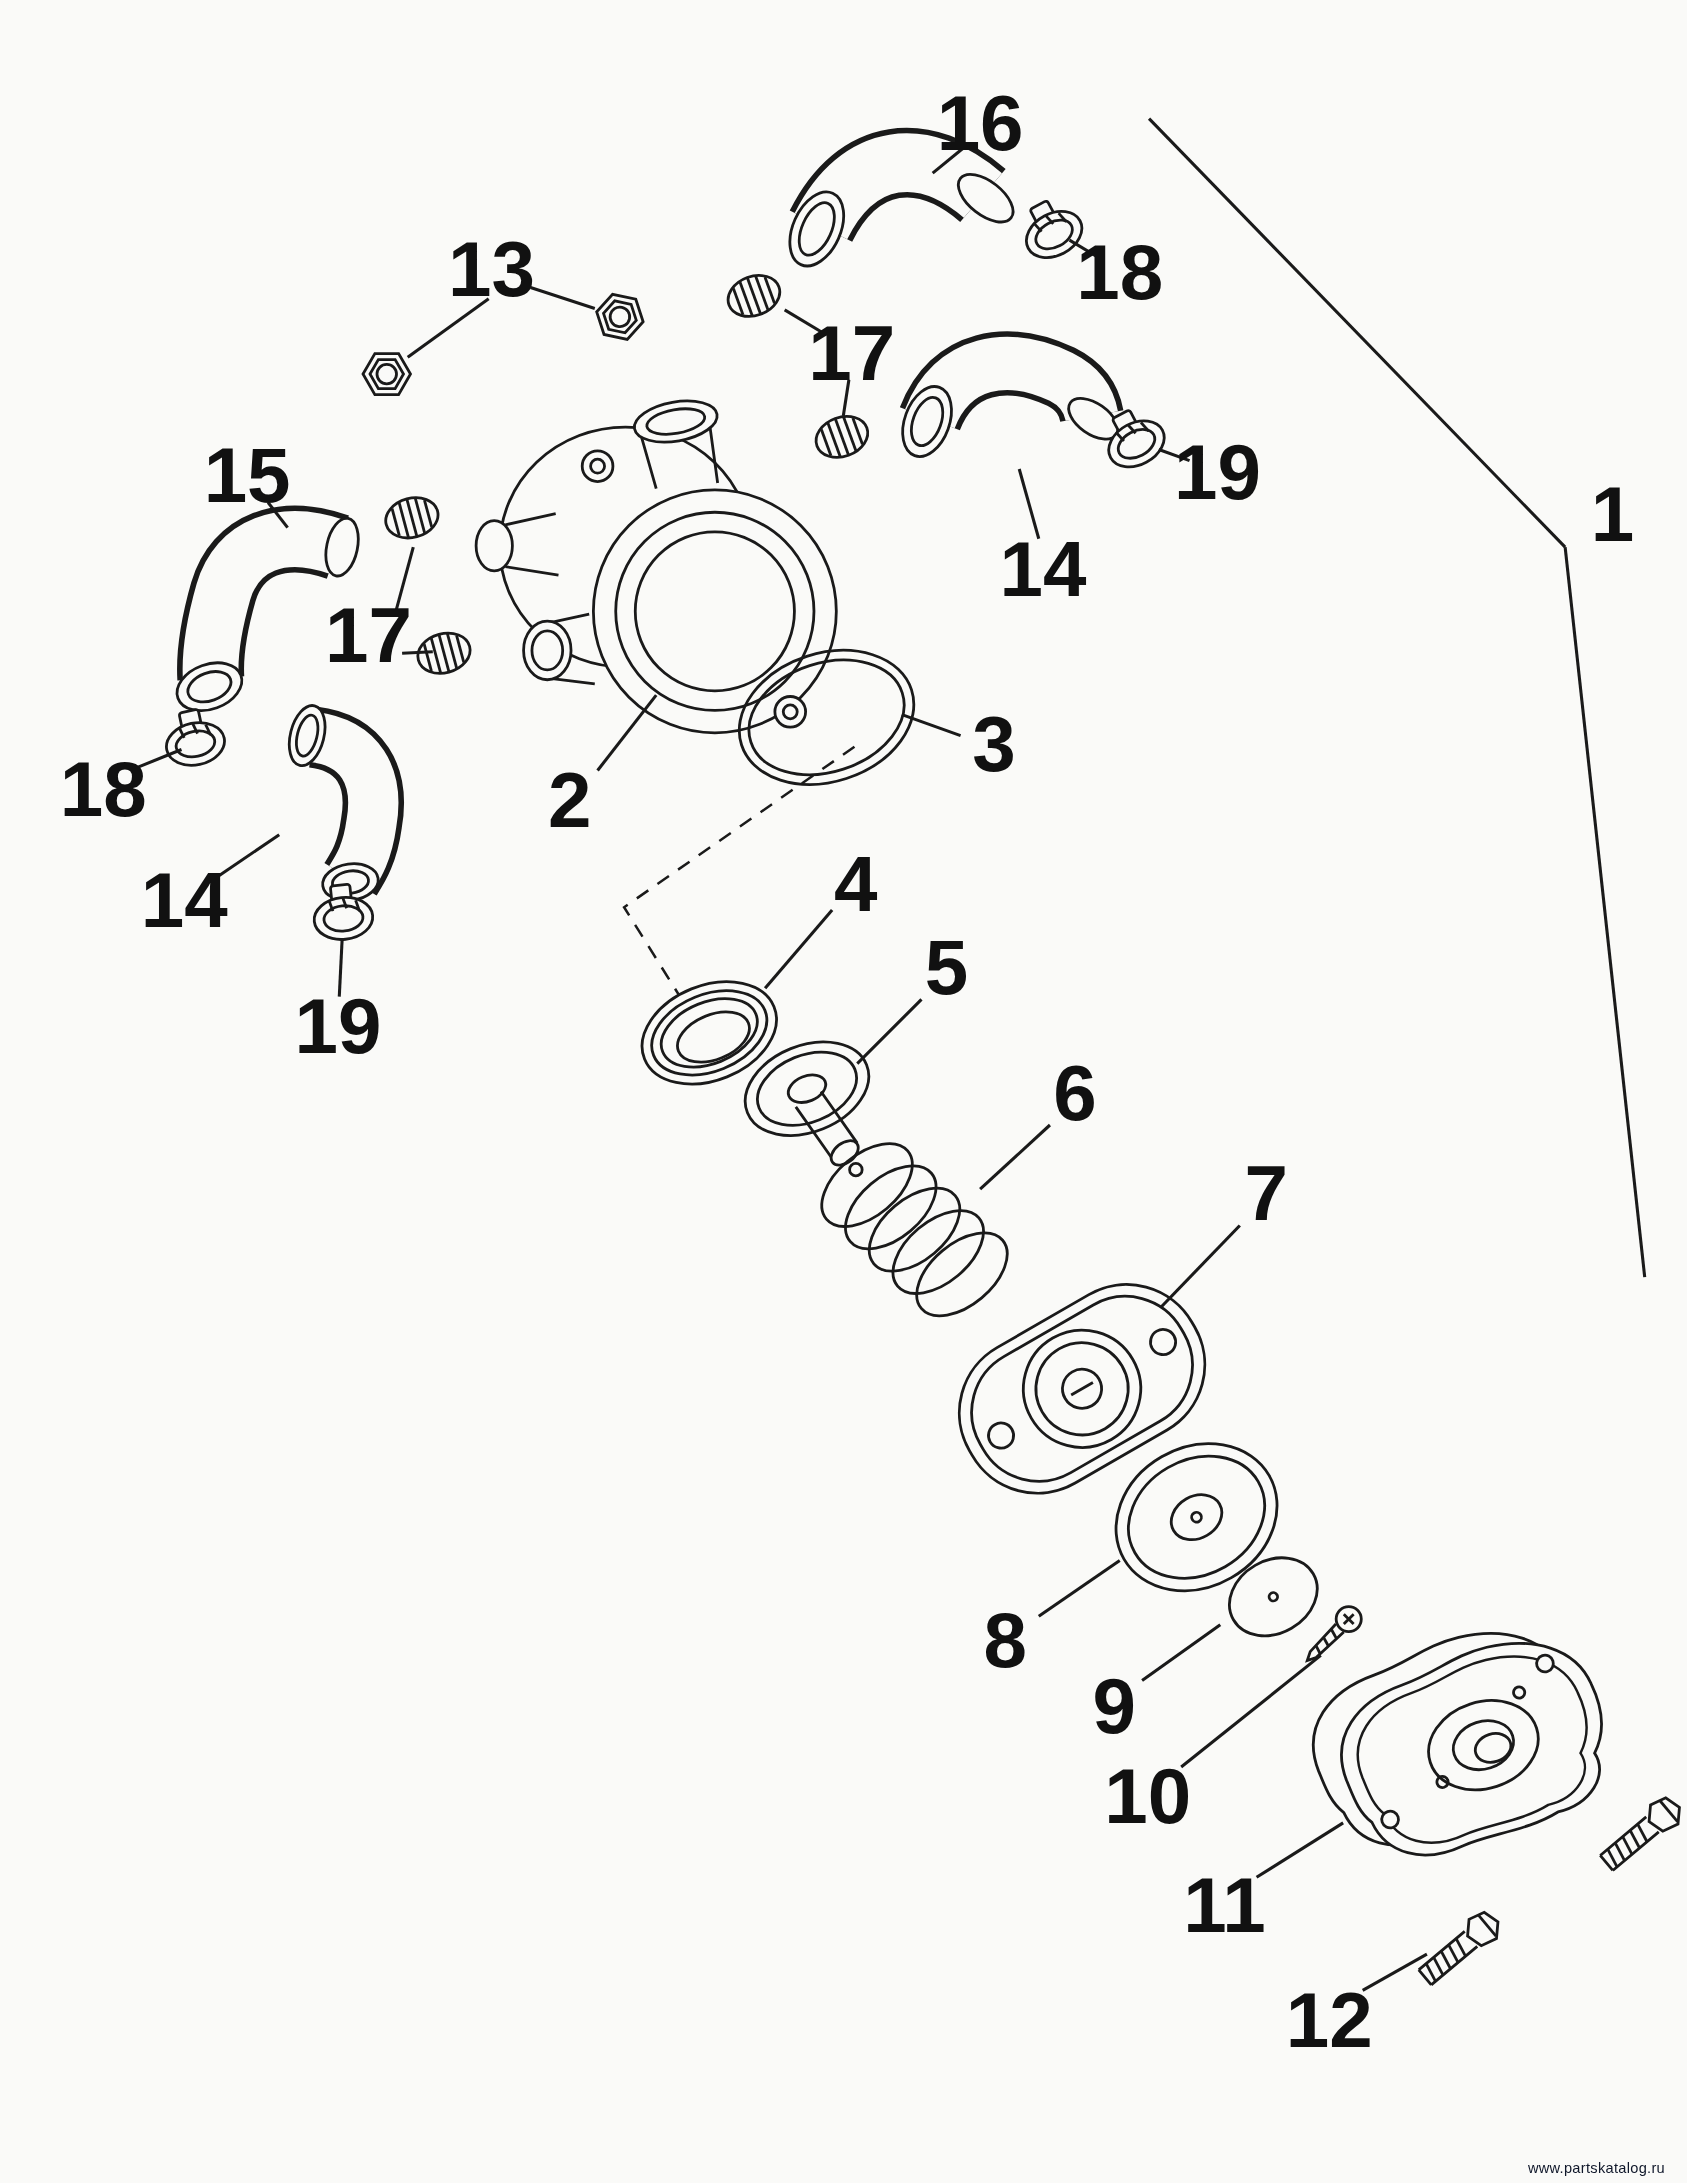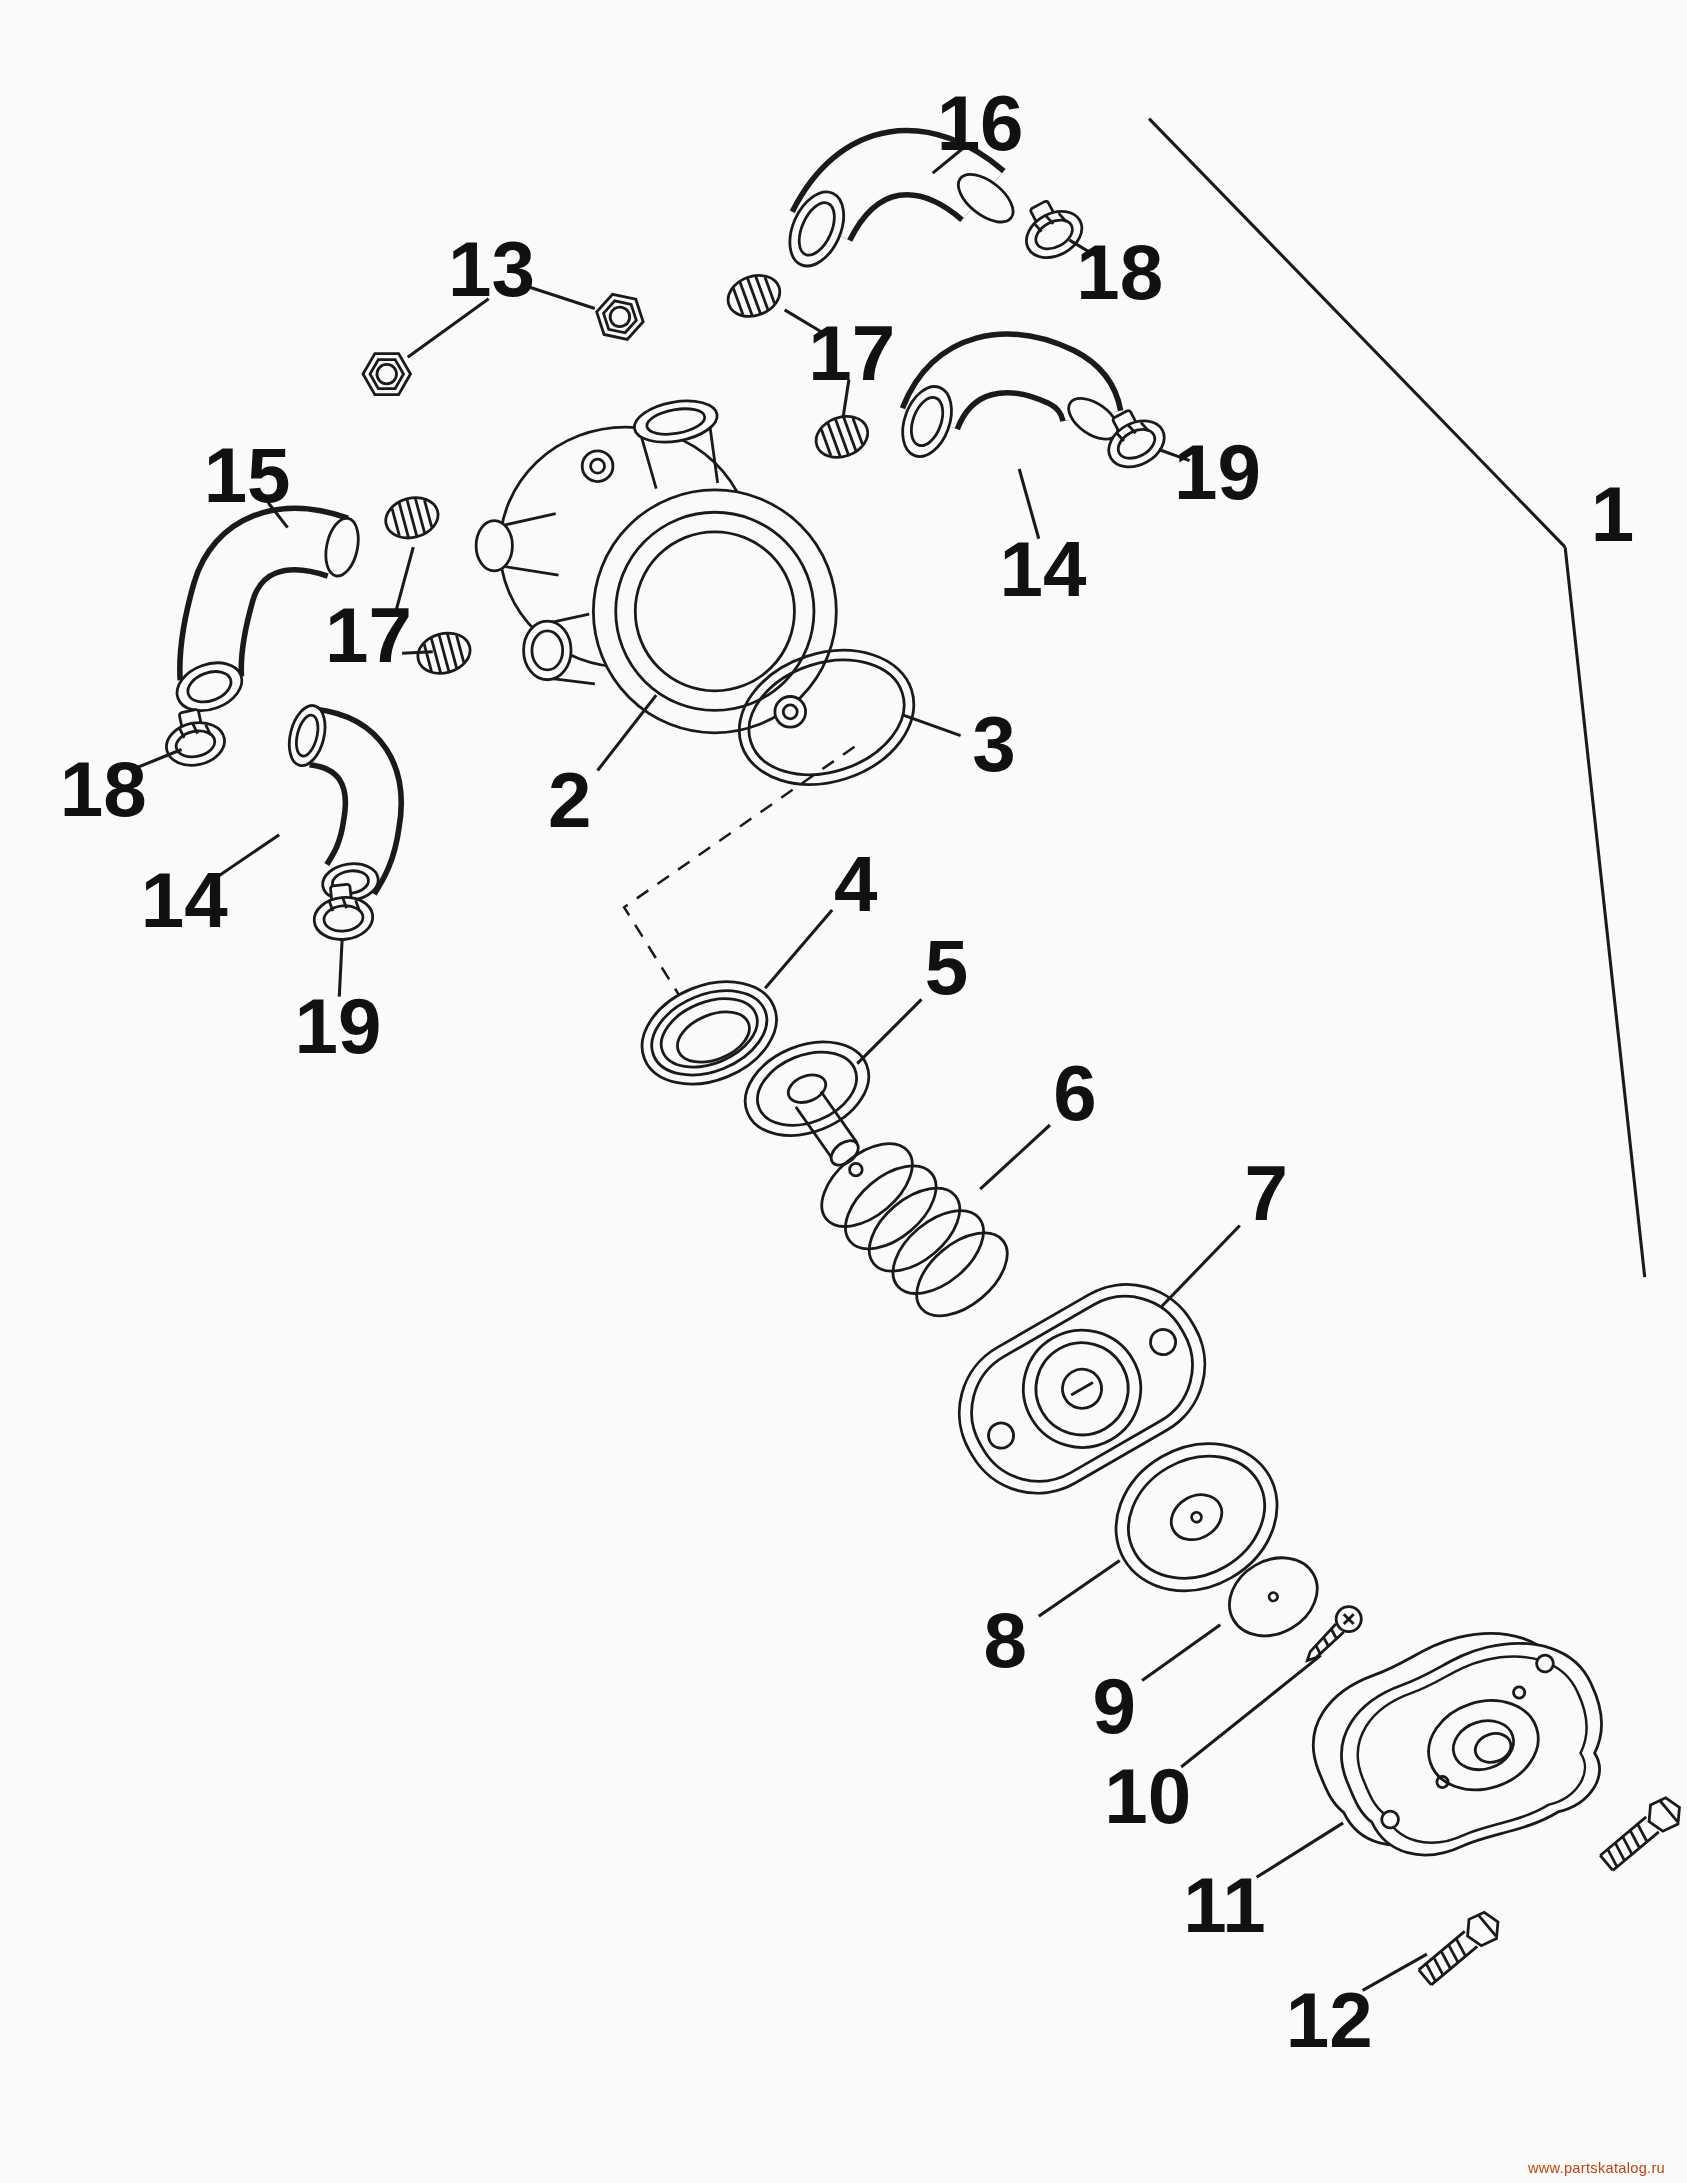--- a/index.html
+++ b/index.html
@@ -15,21 +15,21 @@
     font-family:"Liberation Sans", sans-serif;
     font-weight:700;
     font-size:56px;
     fill:#111111;
   }
   .leader{stroke:#1a1a1a;stroke-width:2.2;fill:none;}
   .watermark{
     position:absolute;
     right:23px;bottom:7.3px;
     font-size:14.6px;
-    color:#c2410c;
+    color:#0f172a;
     letter-spacing:0.3px;
   }
 </style>
 </head>
 <body>
 
 <div class="stage">
 
 <svg id="diagram-svg" viewBox="0 0 1209 1564" preserveAspectRatio="none" xmlns="http://www.w3.org/2000/svg">
 

